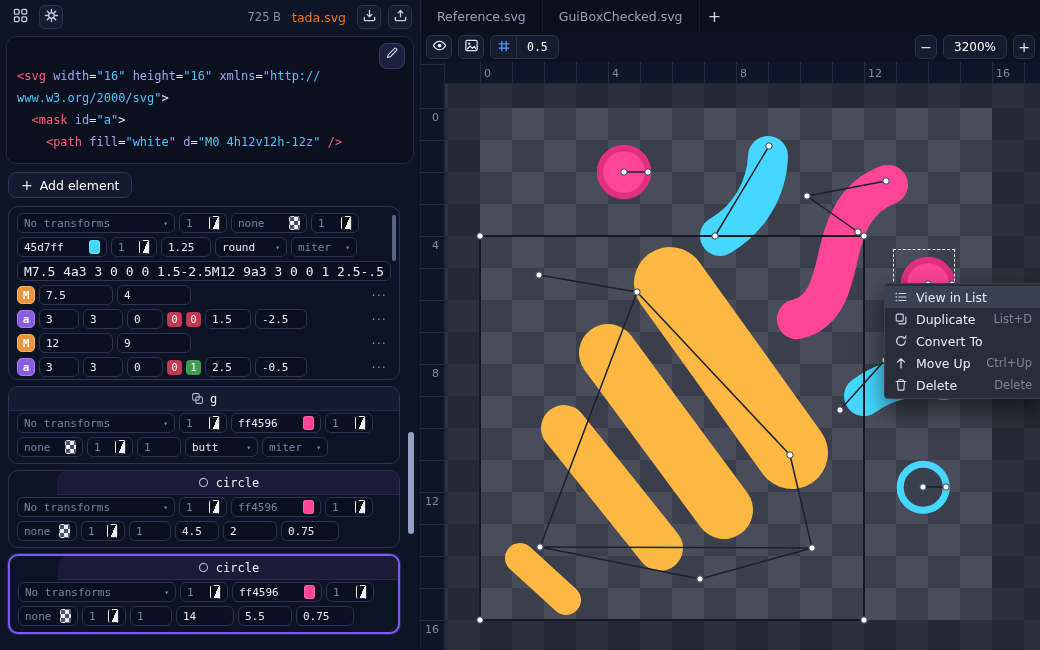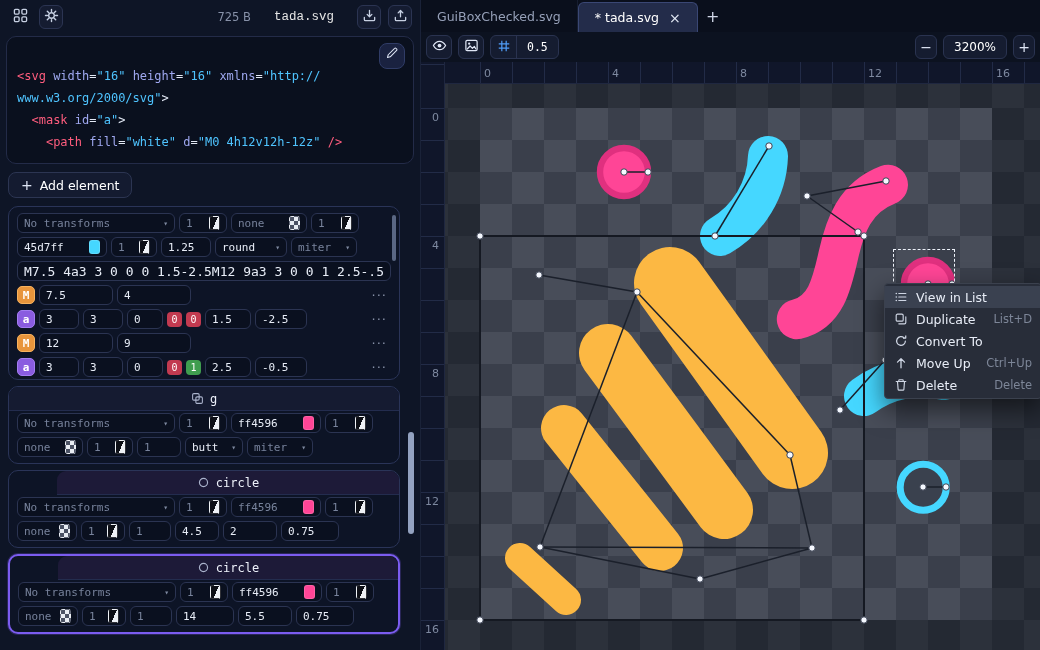--- a/index.html
+++ b/index.html
@@ -9,21 +9,21 @@
 
   .app { position:relative; width:1040px; height:650px; background:#0c1220; overflow:hidden; }
 
   
   .left-pane { position:absolute; left:0; top:0; width:421px; height:650px; background:#0e1526; border-right:1px solid #1a2238; }
   .top-bar { height:34px; display:flex; align-items:center; gap:7px; padding:0 8px; }
   .icon-btn { width:24px; height:24px; border-radius:6px; display:flex; align-items:center; justify-content:center; color:#c7d0e2; flex:none; }
   .icon-btn.bordered { background:#151c31; border:1px solid #2b3452; }
   .icon-btn svg { width:15px; height:15px; }
   .file-size { margin-left:auto; color:#8791a8; font-size:11.5px; }
-  .file-name { color:#e5e5e5; font-size:12.5px; margin:0 16px;font-family:Liberation Mono, monospace; }
+  .file-name { color:#f97316; font-size:12.5px; margin:0 4px; }
 
   .code-panel { position:relative; margin:2px 6px 0 6px; height:128px; background:#0a101e; border:1px solid #232b48; border-radius:10px; padding:28px 10px 8px 10px; font-family:"DejaVu Sans Mono", monospace; font-size:12px; line-height:22px; overflow:hidden; }
   .code-line { white-space:pre; }
   .tok-tag { color:#ff5d7e; } .tok-attr { color:#9fa8f0; } .tok-str { color:#4fc4ff; } .tok-plain { color:#e4eaf6; }
   .edit-btn { position:absolute; top:6px; right:8px; width:26px; height:26px; border-radius:8px; background:#1a2240; border:1px solid #303c66; color:#dfe6f5; display:flex; align-items:center; justify-content:center; }
   .edit-btn svg { width:14px; height:14px; }
 
   .add-row { padding:8px 8px 6px 8px; }
   .add-btn { display:inline-flex; align-items:center; gap:7px; height:26px; padding:0 12px; background:#141b30; border:1px solid #2c3552; border-radius:8px; color:#fff; font-size:12.5px; }
   .add-btn .plus-glyph { font-size:14px; color:#dfe6f5; }
@@ -298,21 +298,21 @@
               <span class="val">none</span>
               <span class="swatch checker"></span>
             </div>
             <div class="ctl dim" style="width: 46px;">
               <span class="val">1</span>
               <span class="swatch split"></span>
             </div>
             <div class="ctl dim" style="width: 44px;">
               <span class="val">1</span>
             </div>
-            <div class="ctl select" style="width: 58px;">
+            <div class="ctl select" style="width: 73px;">
               <span class="val">butt</span>
               <span class="caret">▾</span>
             </div>
             <div class="ctl select dim" style="width: 66px;">
               <span class="val">miter</span>
               <span class="caret">▾</span>
             </div>
           </div>
         </div>
         <div class="card">
@@ -415,25 +415,24 @@
             </div>
           </div>
         </div>
         <div class="scroll-thumb"></div>
     </div>
   </div>
 
   <div class="right-pane">
     <div class="tab-bar" id="tab-bar">
         <div class="tab">
+          <span>Reference.svg</span>
+        </div>
+        <div class="tab">
           <span>GuiBoxChecked.svg</span>
-        </div>
-        <div class="tab active">
-          <span>* tada.svg</span>
-          <span class="tab-close">×</span>
         </div>
         <div class="tab-plus">+</div>
       </div>
 
     <div class="canvas-toolbar">
       <button class="tool-btn">
           <span><svg viewBox="0 0 16 16" width="15" height="15">
               <path d="M1.5 8s2.5-4.5 6.5-4.5S14.5 8 14.5 8 12 12.5 8 12.5 1.5 8 1.5 8z" fill="none" stroke="currentColor" stroke-width="1.3"></path>
               <circle cx="8" cy="8" r="2" fill="currentColor"></circle>
             </svg></span>

